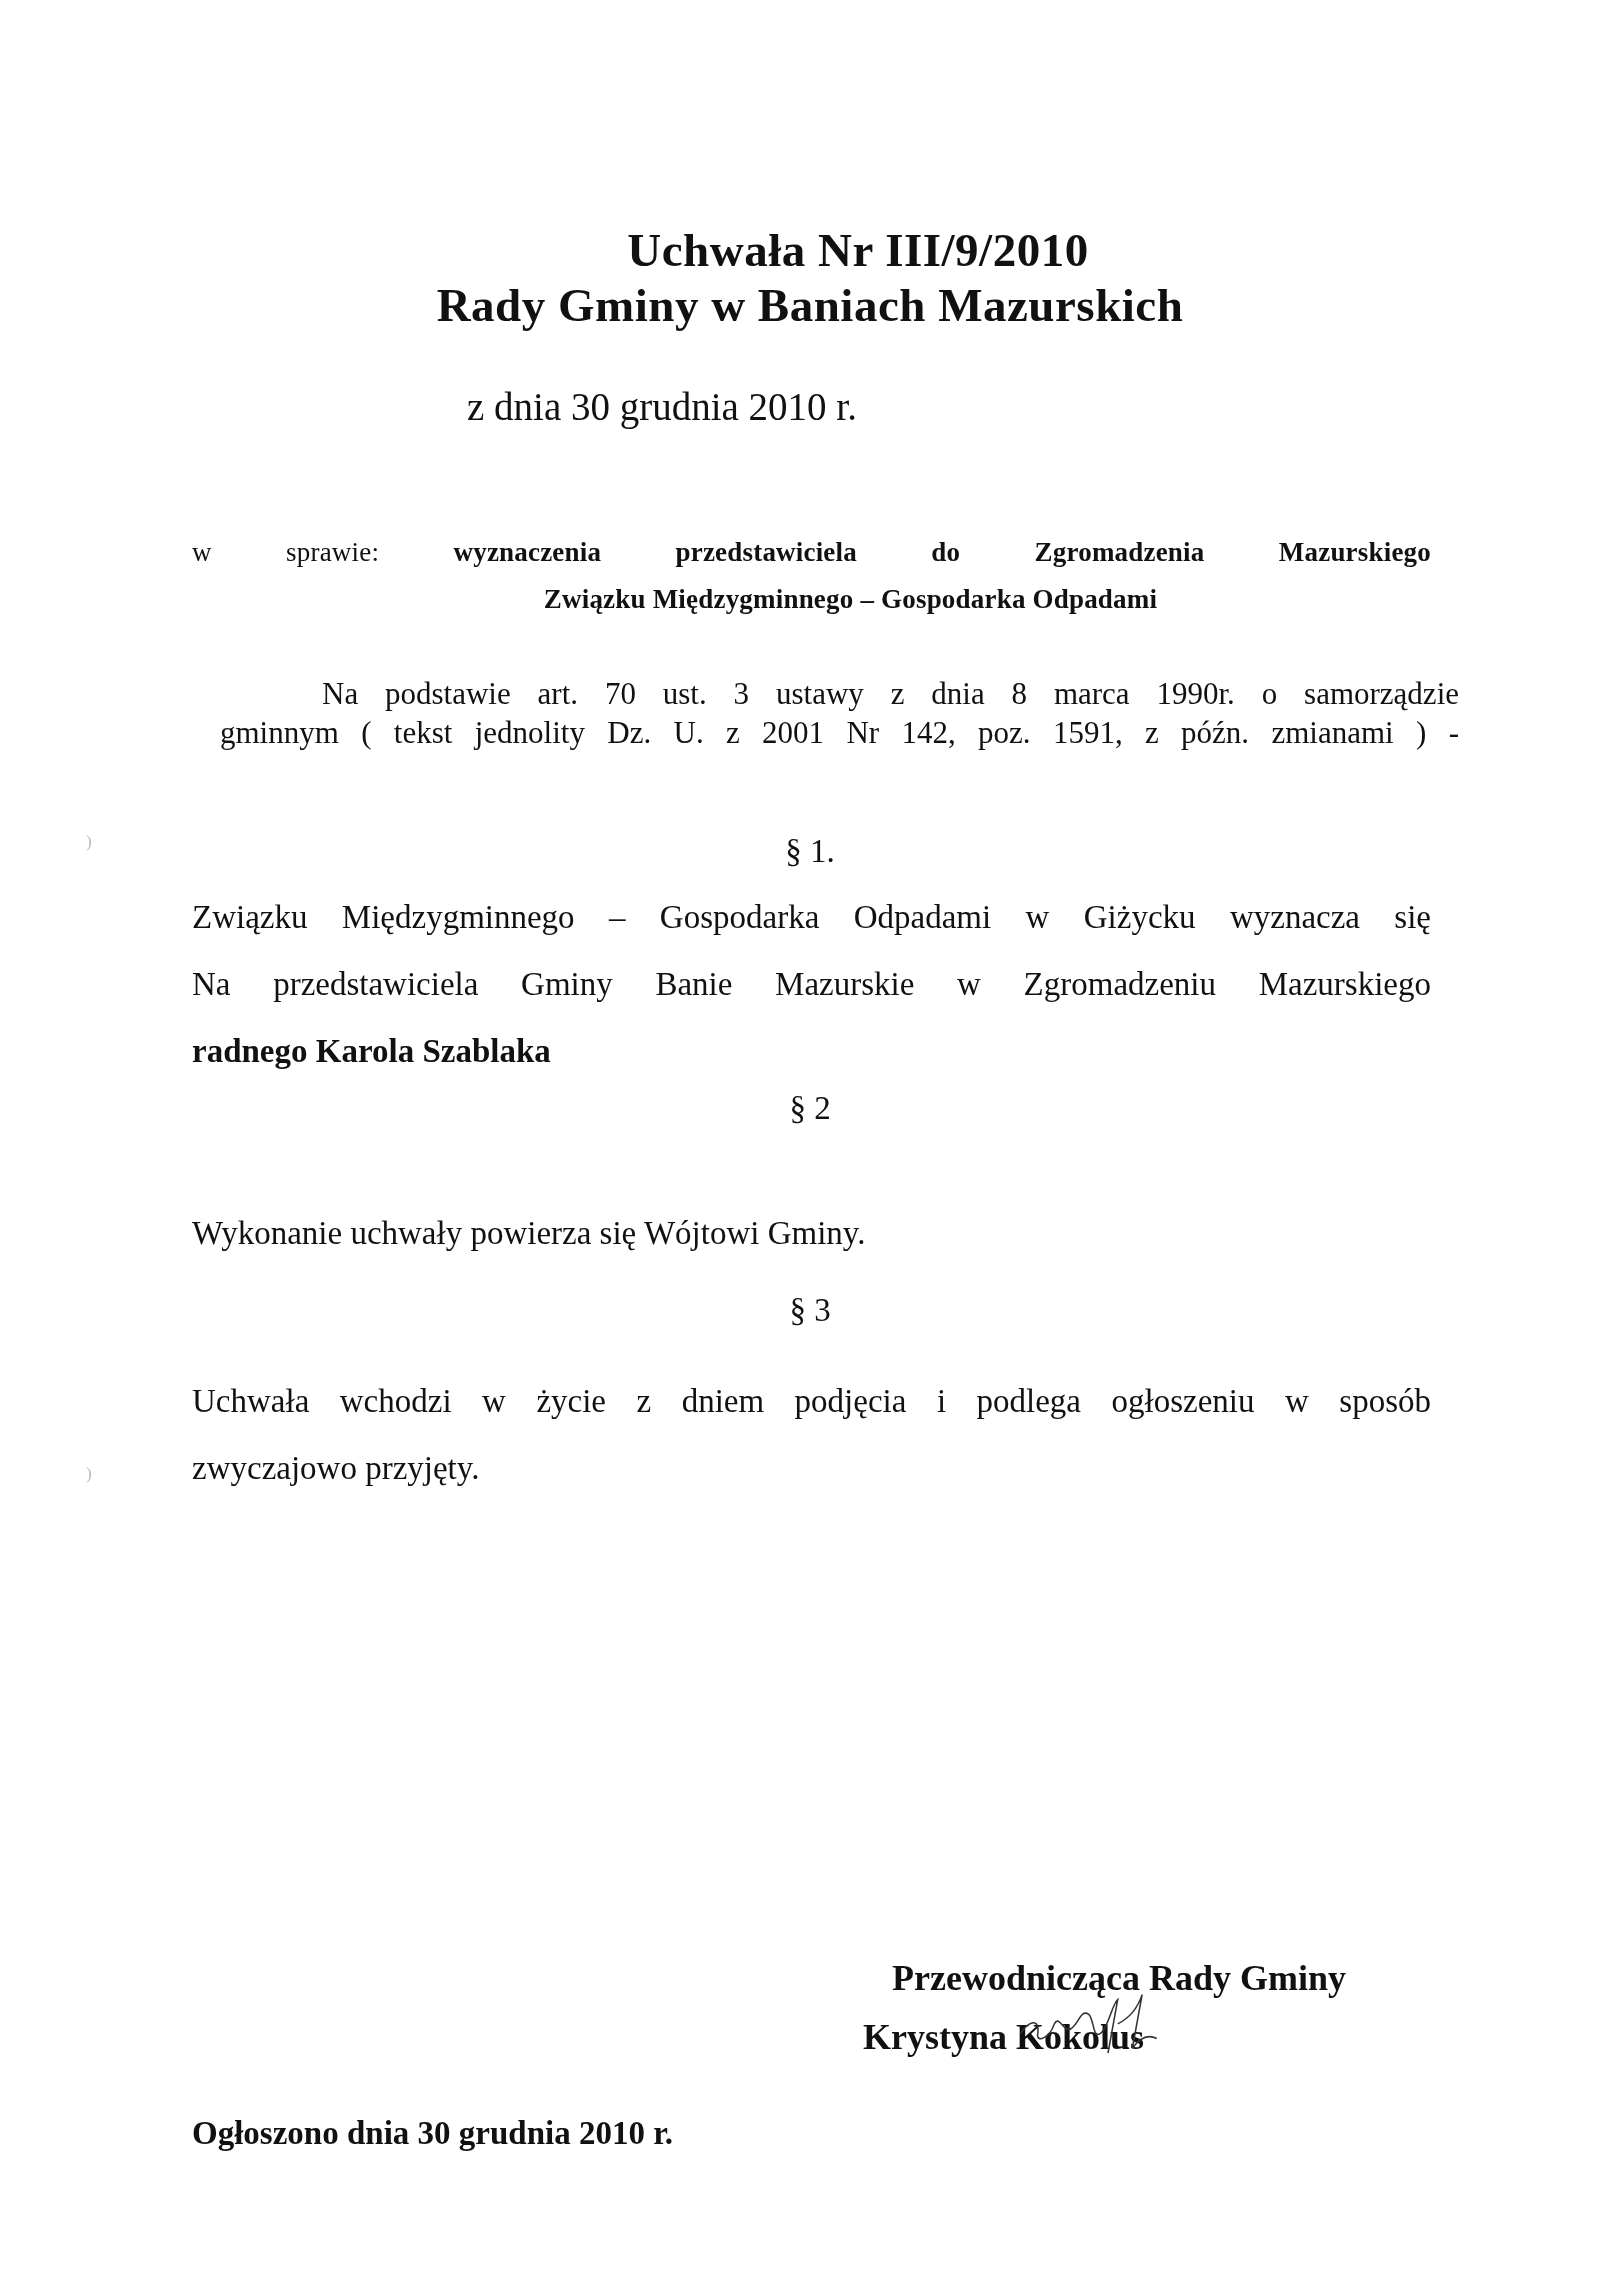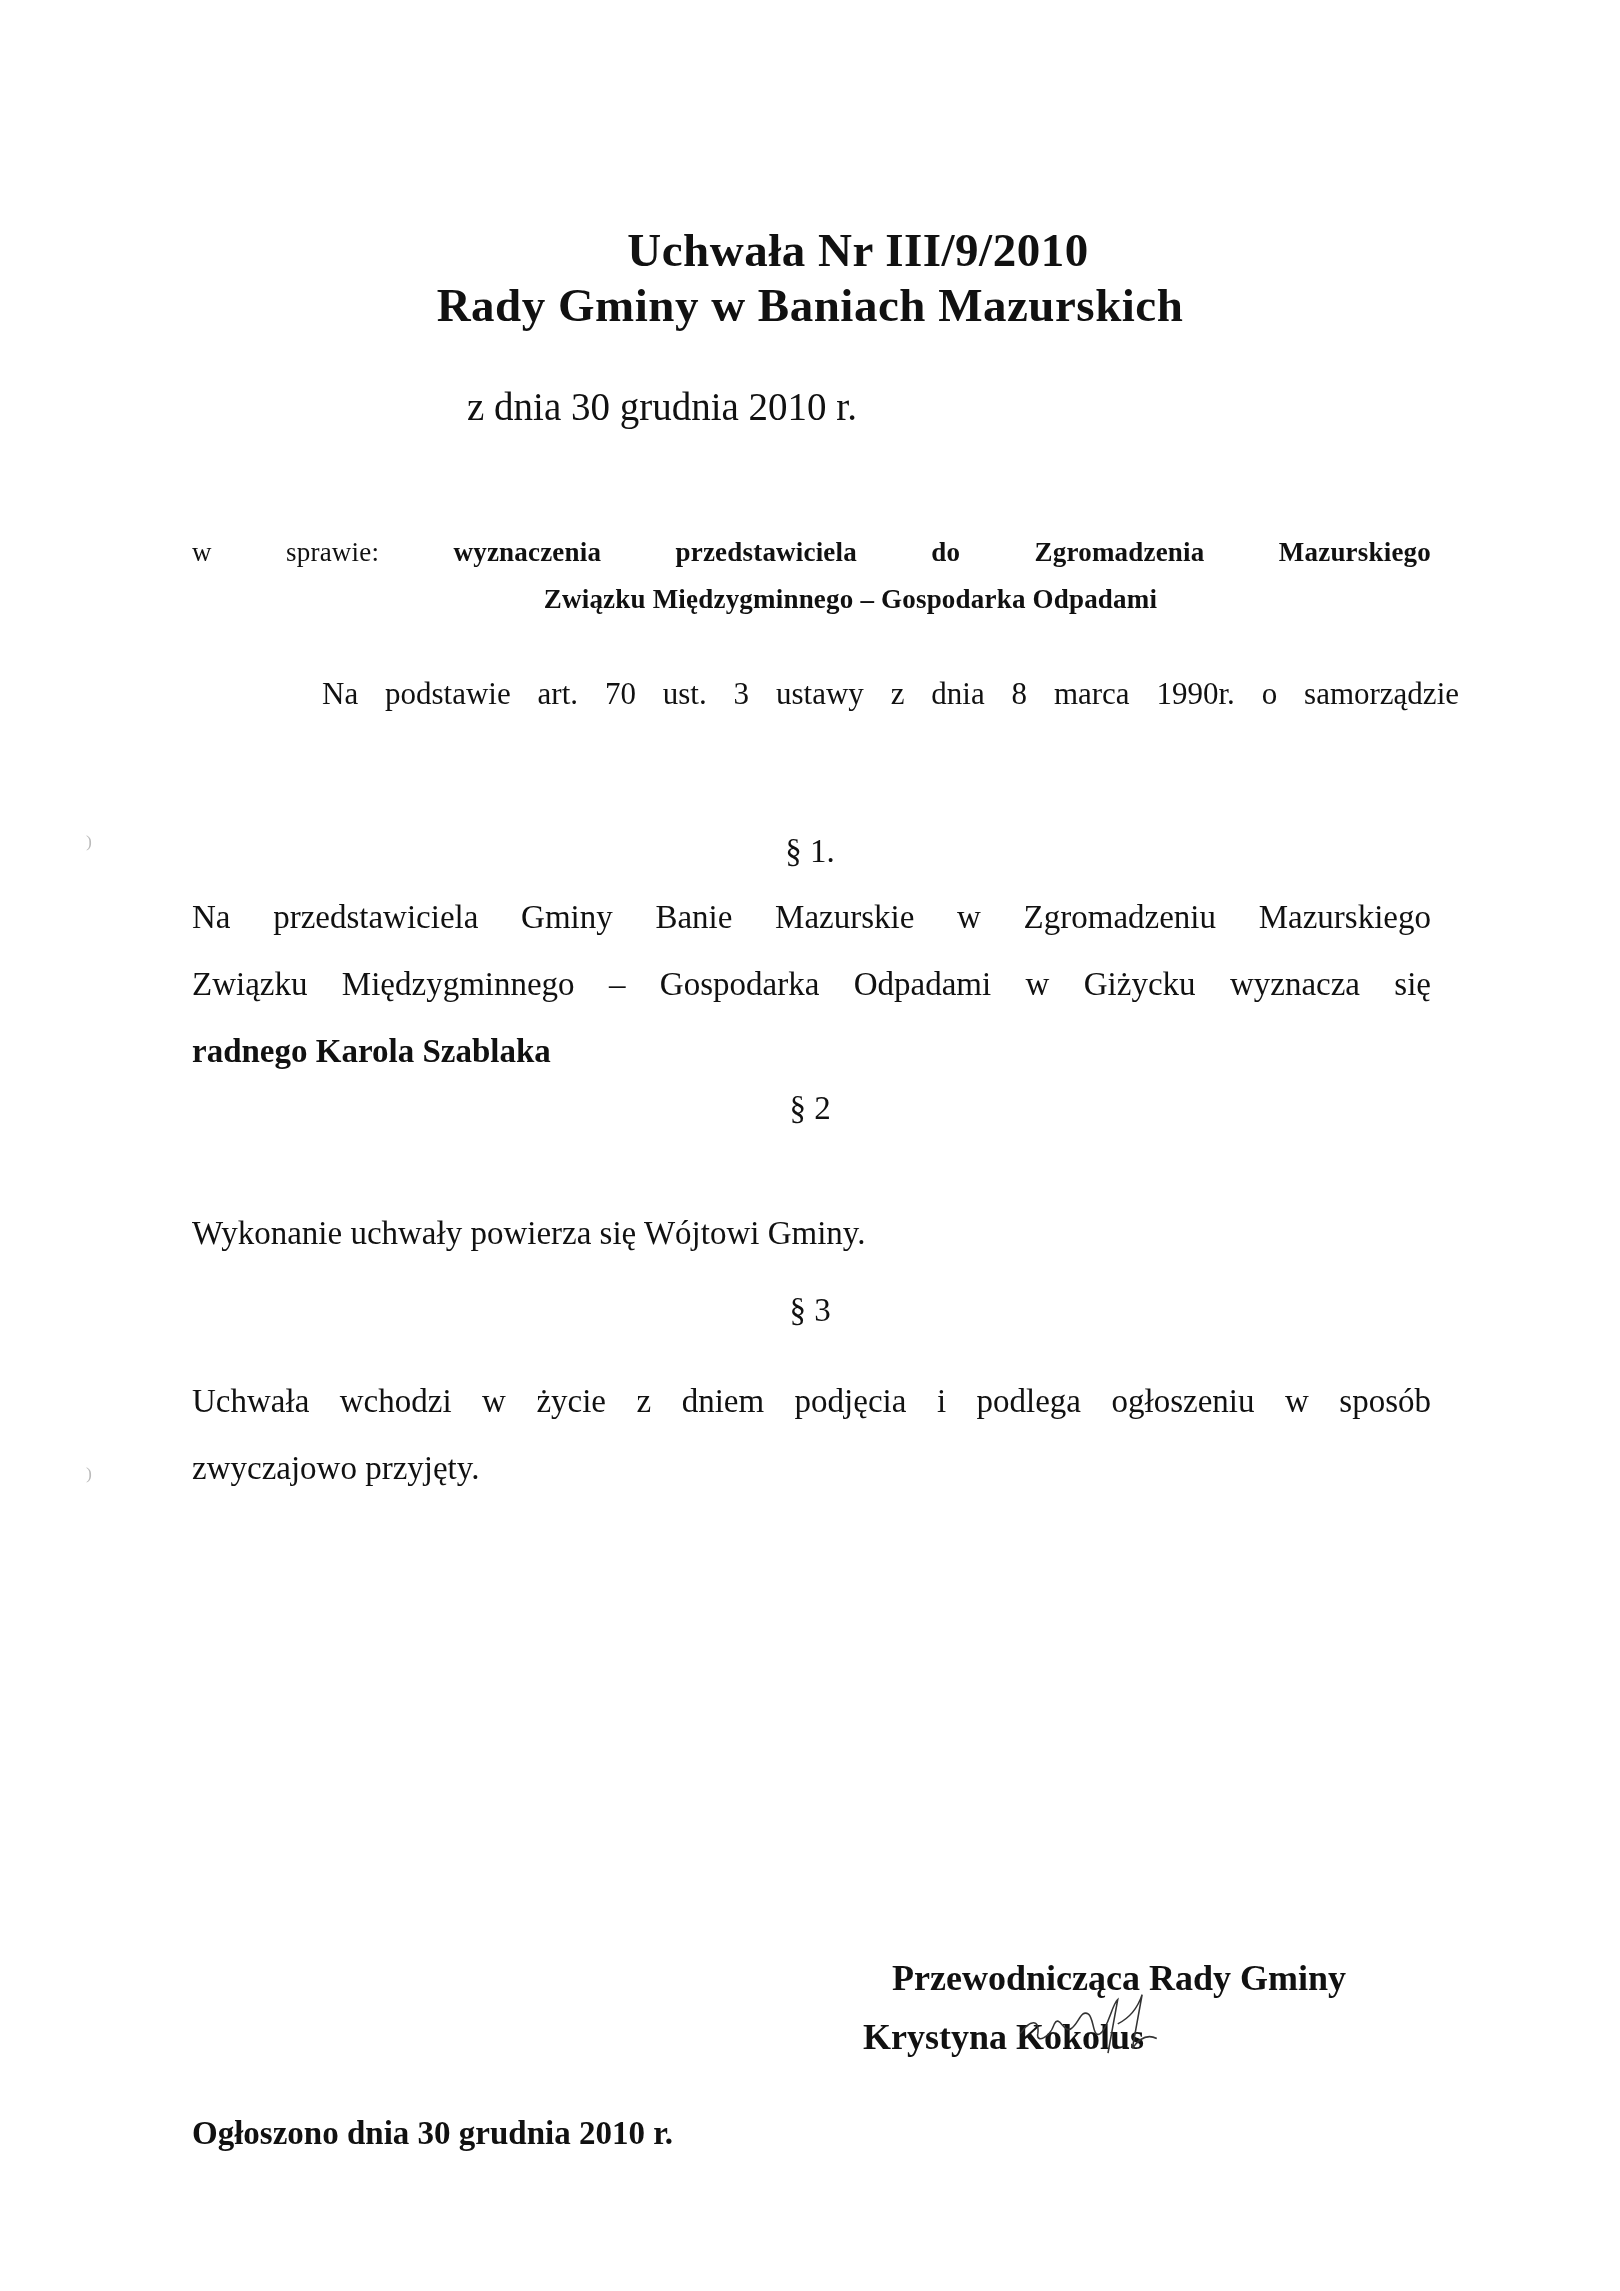--- a/index.html
+++ b/index.html
@@ -60,26 +60,27 @@
 <div class="abs subject" style="top:529px;">
   <div class="subject-line1">
     <span>w sprawie:</span>
     <span class="bold">wyznaczenia przedstawiciela  do Zgromadzenia Mazurskiego</span>
   </div>
   <div class="subject-line2">Związku Międzygminnego – Gospodarka Odpadami</div>
 </div>
 
 <div class="abs basis" style="top:674px;margin-left:28px;">
   <div class="l1">Na podstawie art. 70 ust. 3 ustawy z dnia 8 marca 1990r. o samorządzie</div>
+  <div class="l2">gminnym  ( tekst jednolity Dz. U. z 2001 Nr 142, poz. 1591,  z późn. zmianami )  -</div>
 </div>
 
 <div class="abs para-mark" style="top:833px;">§ 1.</div>
 <div class="abs body-text" style="top:884px;">
+  <div class="justify">Związku Międzygminnego – Gospodarka Odpadami w Giżycku wyznacza się</div>
   <div class="justify">Na przedstawiciela Gminy Banie Mazurskie  w Zgromadzeniu Mazurskiego</div>
-  <div class="justify">Związku Międzygminnego – Gospodarka Odpadami w Giżycku wyznacza się</div>
   <div class="bold">radnego Karola Szablaka</div>
 </div>
 
 <div class="abs para-mark" style="top:1090px;">§ 2</div>
 <div class="abs body-text" style="top:1200px;">
   <div>Wykonanie uchwały powierza się Wójtowi Gminy.</div>
 </div>
 
 <div class="abs para-mark" style="top:1292px;">§ 3</div>
 <div class="abs body-text" style="top:1368px;">

